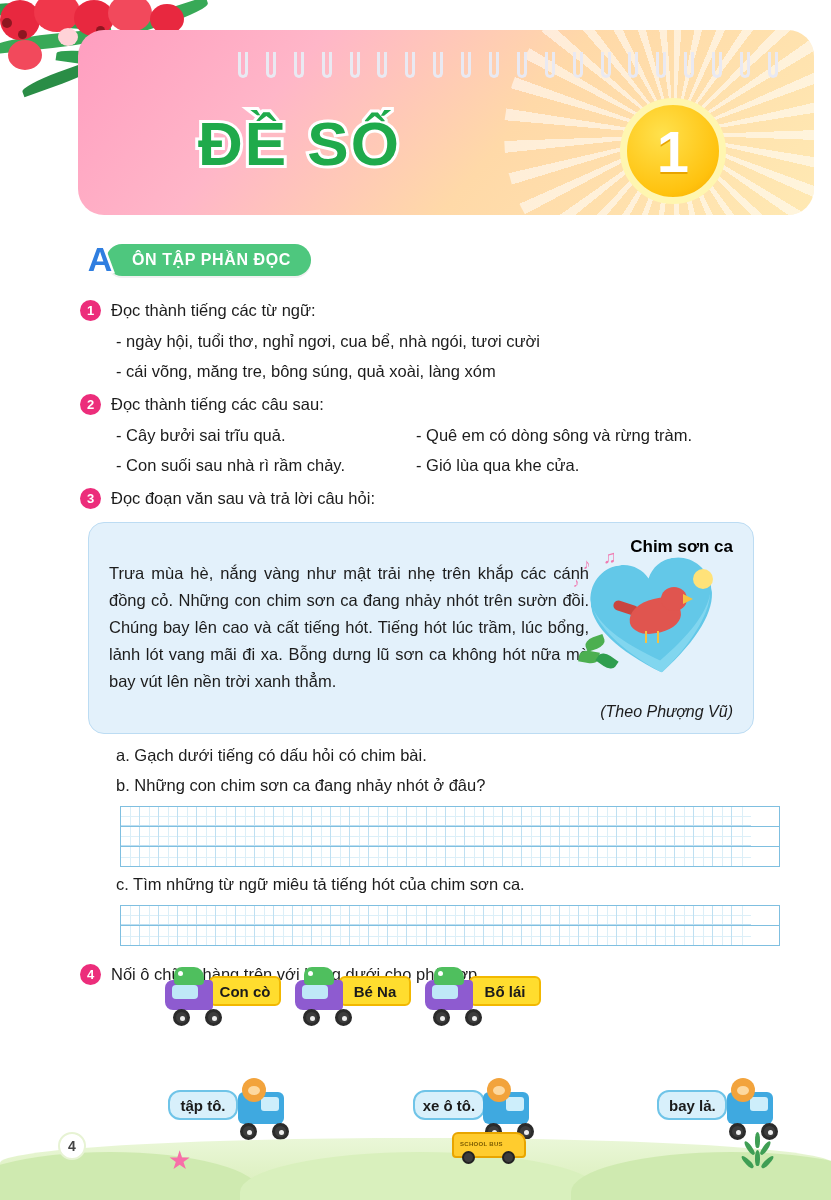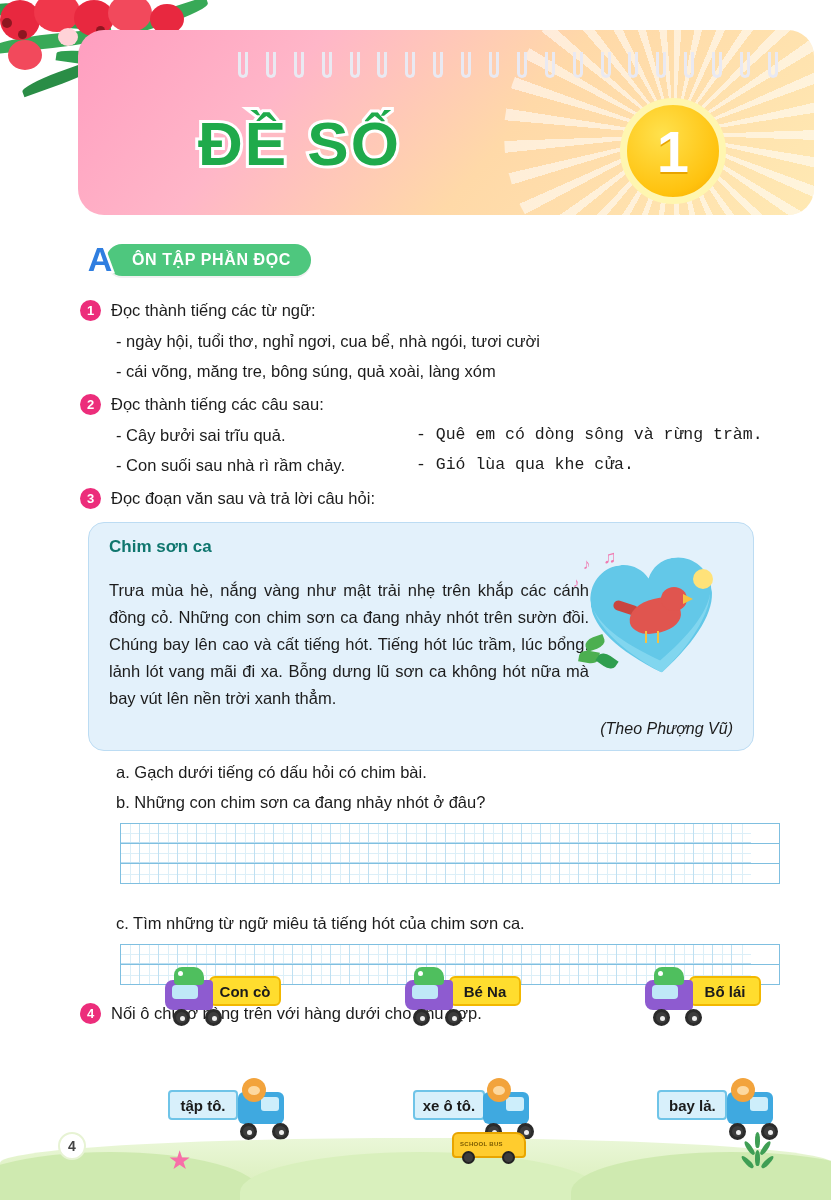--- a/index.html
+++ b/index.html
@@ -89,29 +89,29 @@
   .qrow { display:flex; align-items:flex-start; margin-bottom:4px; }
   .qnum {
     flex:0 0 auto; width:21px; height:21px; border-radius:50%;
     background:#ec2d7b; color:#fff; font-size:13px; font-weight:bold;
     text-align:center; line-height:21px; margin-right:10px; margin-top:2px;
   }
   .qtext { font-size:16.5px; line-height:24px; }
   .sub { font-size:16.5px; line-height:30px; padding-left:36px; }
   .two-col { display:flex; padding-left:36px; font-size:16.5px; line-height:30px; }
   .two-col .c1 { width:300px; }
-  .two-col .c2 { flex:1;font-family:Liberation Mono, monospace; }
+  .two-col .c2 { flex:1; }
 
   
   .readbox {
     margin:12px 0 6px 8px; width:666px; background:#e3f1fb;
     border:1px solid #bcdcf3; border-radius:16px; padding:14px 20px 12px 20px;
     position:relative;
   }
-  .readtitle { text-align:left; color:#0f766e; font-weight:bold; font-size:17px; margin-bottom:20px; }
+  .readtitle { text-align:right; color:#000000; font-weight:bold; font-size:17px; margin-bottom:3px; }
   .readtext { font-size:16.5px; line-height:27px; text-align:justify; width:480px; }
   .readsrc { text-align:right; font-style:italic; font-size:16px; margin-top:8px; }
   .bird-art {
     position:absolute; right:16px; top:28px; width:160px; height:135px;
   }
   .heart {
     position:absolute; left:16px; top:10px; width:122px; height:112px;
     background:#63c8e8; transform:rotate(-8deg);
     clip-path: path("M61 112 C20 84 0 58 0 36 C0 14 16 0 34 0 C46 0 56 7 61 17 C66 7 76 0 88 0 C106 0 122 14 122 36 C122 58 102 84 61 112 Z");
   }
@@ -159,21 +159,21 @@
   }
   .grid .gcell::after {
     content:""; position:absolute; top:0; left:50%; width:1px; height:100%; background:#dceff8;
   }
   .grid.heavy .grow { border-bottom:1px solid #7fbfe0; }
   .grid.heavy .grow:last-child { border-bottom:none; }
 
   
   .match-area { position:absolute; left:80px; top:952px; width:700px; }
   .match-row { display:flex; }
-  .match-row.top { margin-top:22px; padding-left:85px; gap:110px; }
+  .match-row.top { margin-top:22px; padding-left:85px; }
   .match-row.bottom { margin-top:62px; padding-left:88px; gap:122px; }
 
   .truck { position:relative; width:130px; height:52px; }
   .truck .cab {
     position:absolute; left:0; top:6px; width:48px; height:30px;
     background:#8e5bd0; border-radius:8px 4px 4px 8px;
   }
   .truck .cab .win {
     position:absolute; left:7px; top:5px; width:26px; height:14px;
     background:#bfe9f7; border-radius:4px;
@@ -195,21 +195,21 @@
   .truck .wheel {
     position:absolute; bottom:0; width:17px; height:17px; border-radius:50%;
     background:#3d3d3d; border:3px solid #2b2b2b;
   }
   .truck .wheel i { position:absolute; left:4px; top:4px; width:5px; height:5px; background:#eee; border-radius:50%; }
   .truck .w1 { left:8px; } .truck .w2 { left:40px; }
 
   .bluecar { position:relative; width:130px; height:52px; }
   .bluecar .label {
     position:absolute; left:0; top:2px; min-width:70px; height:30px;
-    background:#d8f0fb; border:2px solid #6fc4e8; border-radius:4px;
+    background:#d8f0fb; border:2px solid #6fc4e8; border-radius:12px;
     color:#1b1b1b; font-size:15px; font-weight:bold;
     display:flex; align-items:center; justify-content:center; padding:0 8px;
   }
   .bluecar .cab {
     position:absolute; left:70px; top:4px; width:46px; height:32px;
     background:#3fa9e0; border-radius:6px;
   }
   .bluecar .cab .win {
     position:absolute; right:5px; top:5px; width:18px; height:14px;
     background:#cdeefb; border-radius:3px;
@@ -456,21 +456,21 @@
         <div class="gcell"></div>
         <div class="gcell"></div>
         <div class="gcell"></div>
         <div class="gcell"></div>
         <div class="gcell"></div>
         <div class="gcell"></div>
         <div class="gcell"></div>
       </div>
     </div>
 
-  <div class="sub" style="padding-left:36px;margin-top:24px">c. Tìm những từ ngữ miêu tả tiếng hót của chim sơn ca.</div>
+  <div class="sub" style="padding-left:36px;margin-top:2px">c. Tìm những từ ngữ miêu tả tiếng hót của chim sơn ca.</div>
 
   <div class="grid heavy" id="grid-c">
       <div class="grow">
         <div class="gcell"></div>
         <div class="gcell"></div>
         <div class="gcell"></div>
         <div class="gcell"></div>
         <div class="gcell"></div>
         <div class="gcell"></div>
         <div class="gcell"></div>

